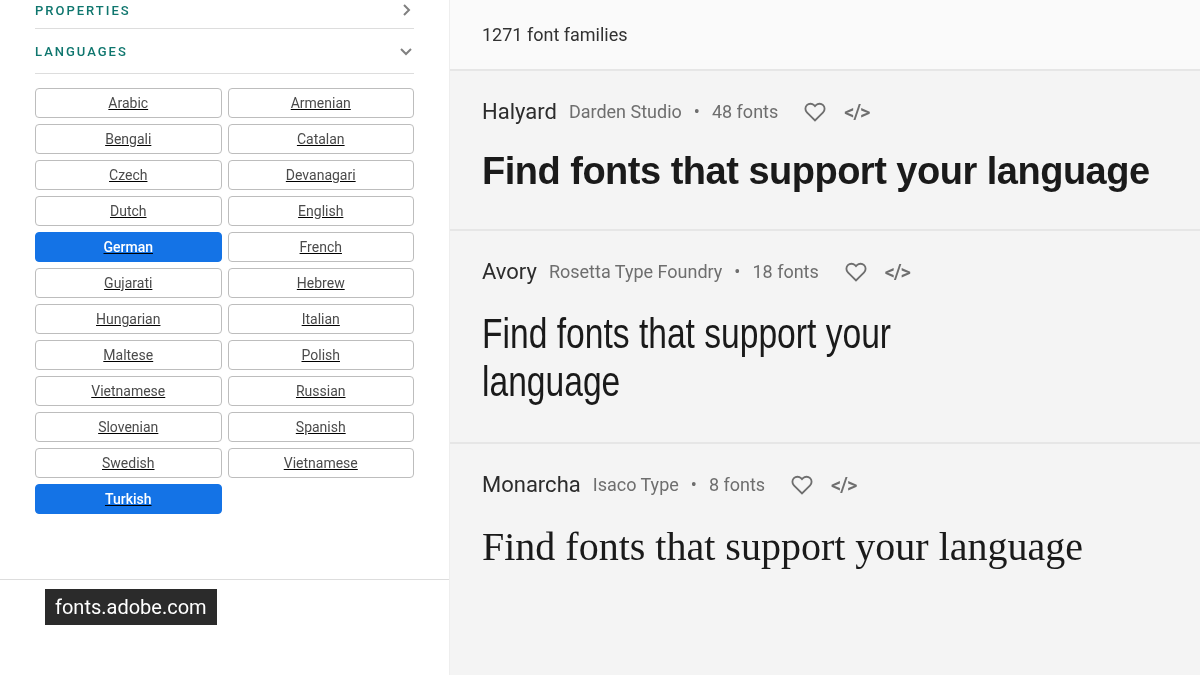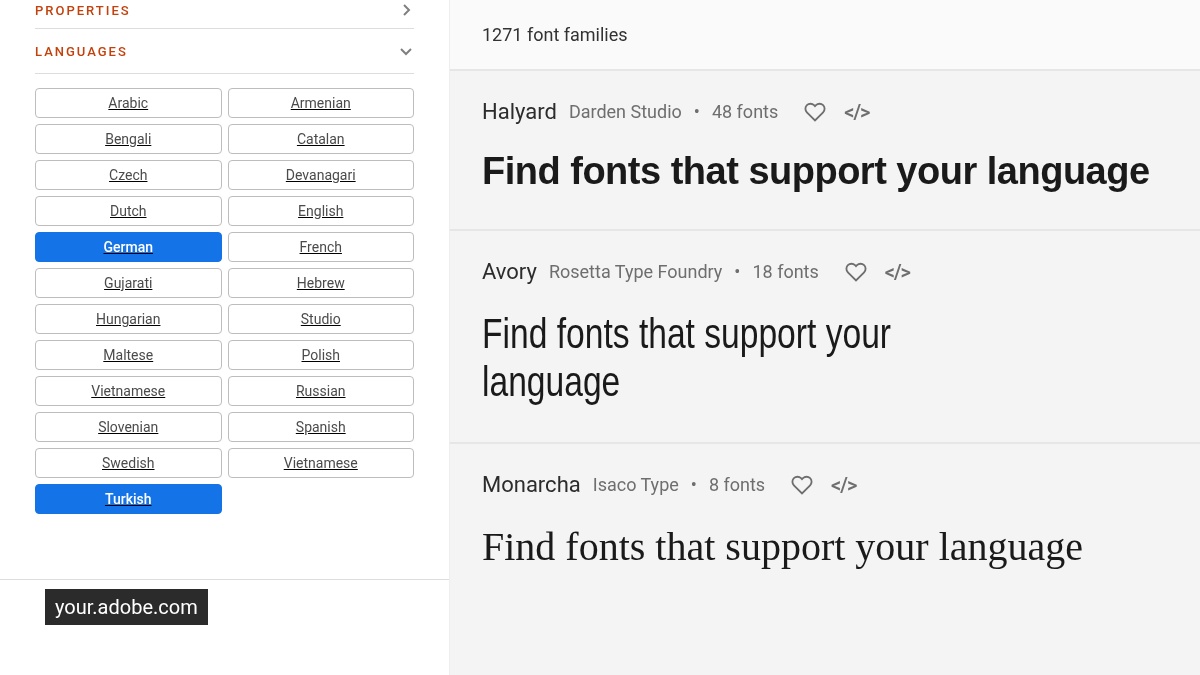--- a/index.html
+++ b/index.html
@@ -17,21 +17,21 @@
       background: #fff;
       border-right: 1px solid #eee;
       position: relative;
     }
     .section-header {
       display: flex;
       justify-content: space-between;
       align-items: center;
       padding: 0 0 14px 0;
       border-bottom: 1px solid #ddd;
-      color: #c2410c;
+      color: #0f766e;
       letter-spacing: 2px;
       font-size: 13px;
       font-weight: 500;
     }
     .section-header.collapsed {
       padding-top: 2px;
       padding-bottom: 10px;
     }
     .section-header.lang {
       padding-top: 14px;
@@ -181,36 +181,36 @@
         <div class="lang-chip">Catalan</div>
         <div class="lang-chip">Czech</div>
         <div class="lang-chip">Devanagari</div>
         <div class="lang-chip">Dutch</div>
         <div class="lang-chip">English</div>
         <div class="lang-chip selected">German</div>
         <div class="lang-chip">French</div>
         <div class="lang-chip">Gujarati</div>
         <div class="lang-chip">Hebrew</div>
         <div class="lang-chip">Hungarian</div>
-        <div class="lang-chip">Studio</div>
+        <div class="lang-chip">Italian</div>
         <div class="lang-chip">Maltese</div>
         <div class="lang-chip">Polish</div>
         <div class="lang-chip">Vietnamese</div>
         <div class="lang-chip">Russian</div>
         <div class="lang-chip">Slovenian</div>
         <div class="lang-chip">Spanish</div>
         <div class="lang-chip">Swedish</div>
         <div class="lang-chip">Vietnamese</div>
         <div class="lang-chip selected">Turkish</div>
       </div>
   </div>
 
   <div class="divider-bottom"></div>
 
-  <div class="badge">your.adobe.com</div>
+  <div class="badge">fonts.adobe.com</div>
 </div>
 
 <div class="main">
   <div class="count-bar">1271 font families</div>
   <div id="font-list">
       <div class="font-card">
         <div class="font-meta">
           <span class="font-name">Halyard</span>
           <span class="foundry">Darden Studio</span>
           <span class="dot">•</span>

